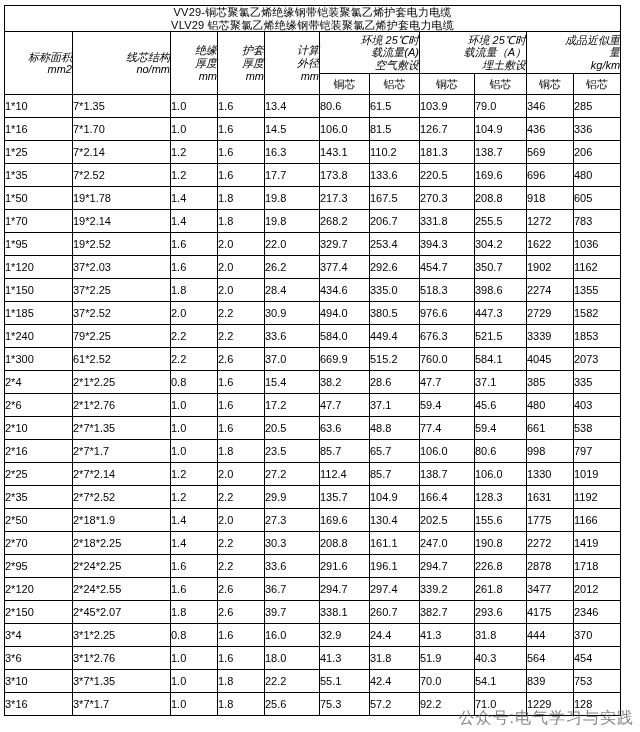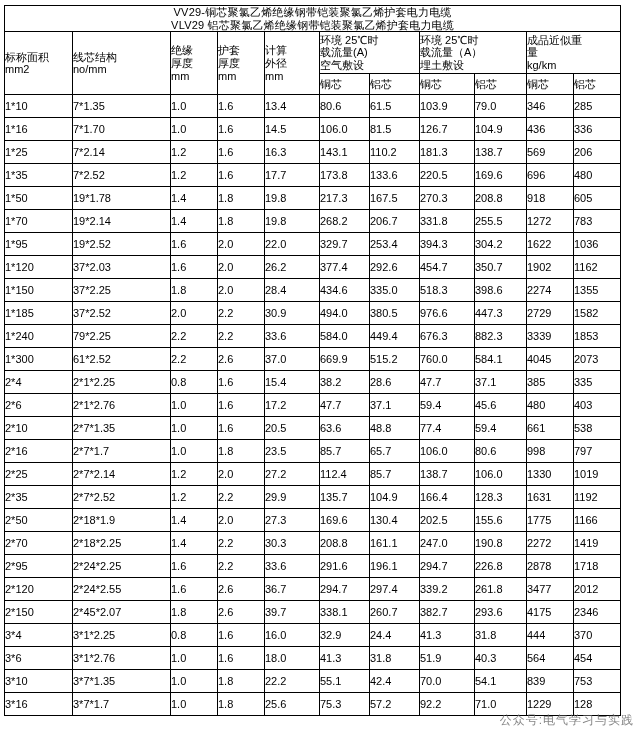--- a/index.html
+++ b/index.html
@@ -42,49 +42,51 @@
     padding: 6px 2px 7px 2px;
     font-size: 12.5px;
     font-weight: bold;
     line-height: 1.5;
   }
   .title-line {
     display: block;
     letter-spacing: 0.2px;
   }
   .hdr {
-    text-align: left;
+    text-align: right;
     font-size: 11px;
     padding: 3px 1px;
     line-height: 1.35;
+    font-style: italic;
   }
   .hdr .sub {
     display: block;
   }
   .hdr-tall {
     height: 62px;
   }
   .sub-hdr {
+    text-align: center;
     font-size: 11px;
     padding: 3px 1px;
     height: 20px;
   }
   td.data {
     height: 22px;
     padding: 0 4px;
     font-size: 11.5px;
   }
   td.data.left {
     text-align: left;
   }
   .wm {
     position: absolute;
     right: 6px;
     bottom: 8px;
-    font-size: 12px;
+    font-size: 16px;
     color: #6b6b6b;
     opacity: 0.82;
     letter-spacing: 1px;
     font-family: "Liberation Sans", sans-serif;
     white-space: nowrap;
   }
 </style>
 </head>
 <body>
 
@@ -292,21 +294,21 @@
         </tr>
         <tr>
           <td class="data left">1*240</td>
           <td class="data left">79*2.25</td>
           <td class="data left">2.2</td>
           <td class="data left">2.2</td>
           <td class="data left">33.6</td>
           <td class="data left">584.0</td>
           <td class="data left">449.4</td>
           <td class="data left">676.3</td>
-          <td class="data left">882.3</td>
+          <td class="data left">521.5</td>
           <td class="data left">3339</td>
           <td class="data left">1853</td>
         </tr>
         <tr>
           <td class="data left">1*300</td>
           <td class="data left">61*2.52</td>
           <td class="data left">2.2</td>
           <td class="data left">2.6</td>
           <td class="data left">37.0</td>
           <td class="data left">669.9</td>

